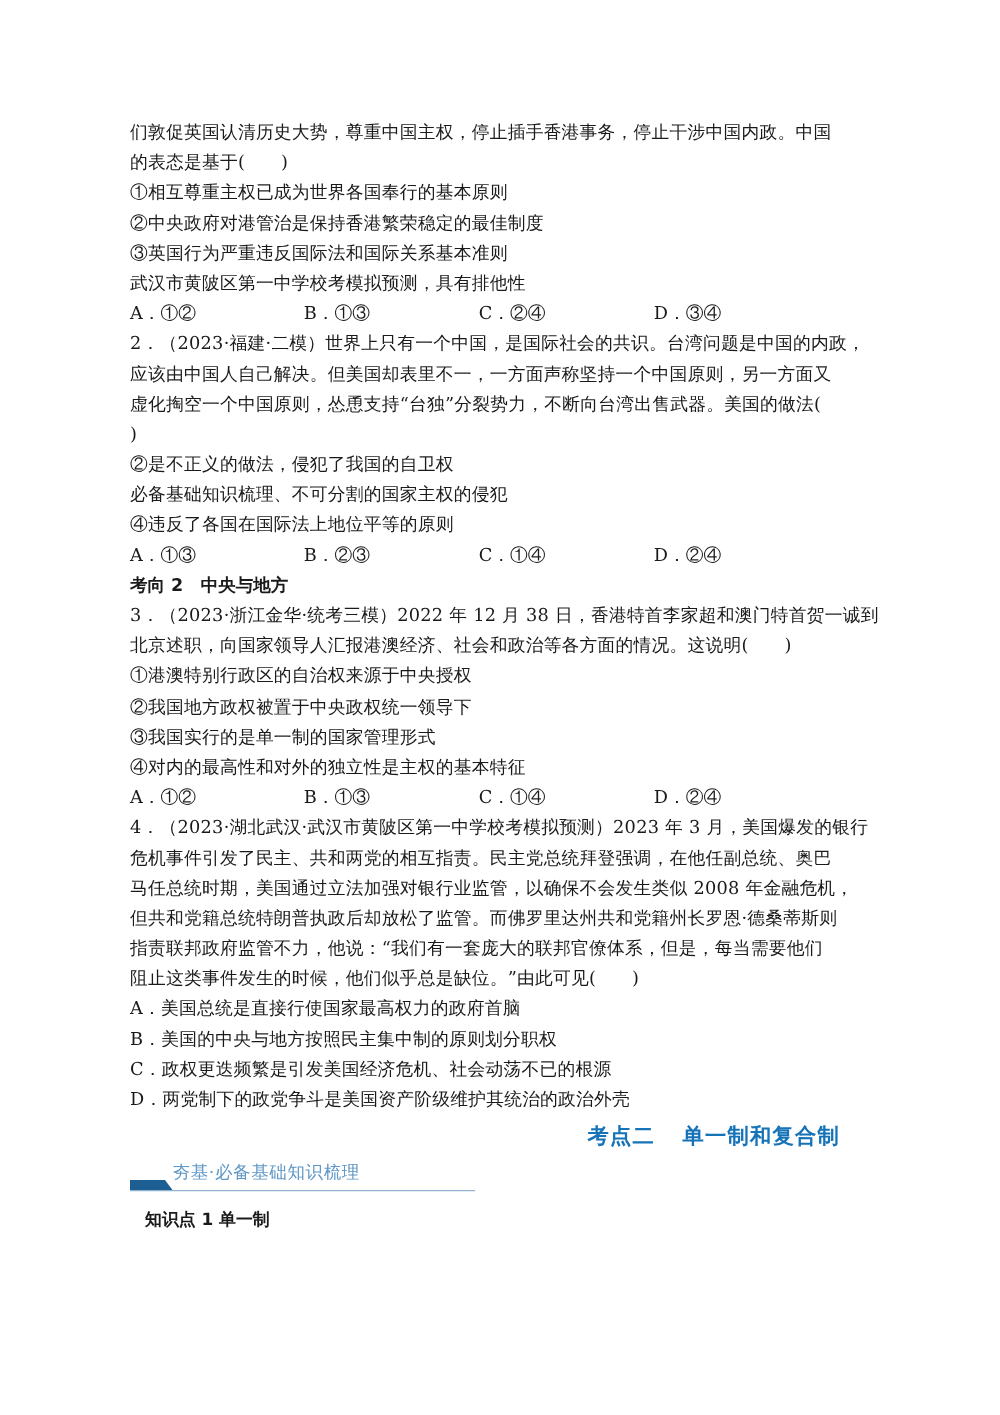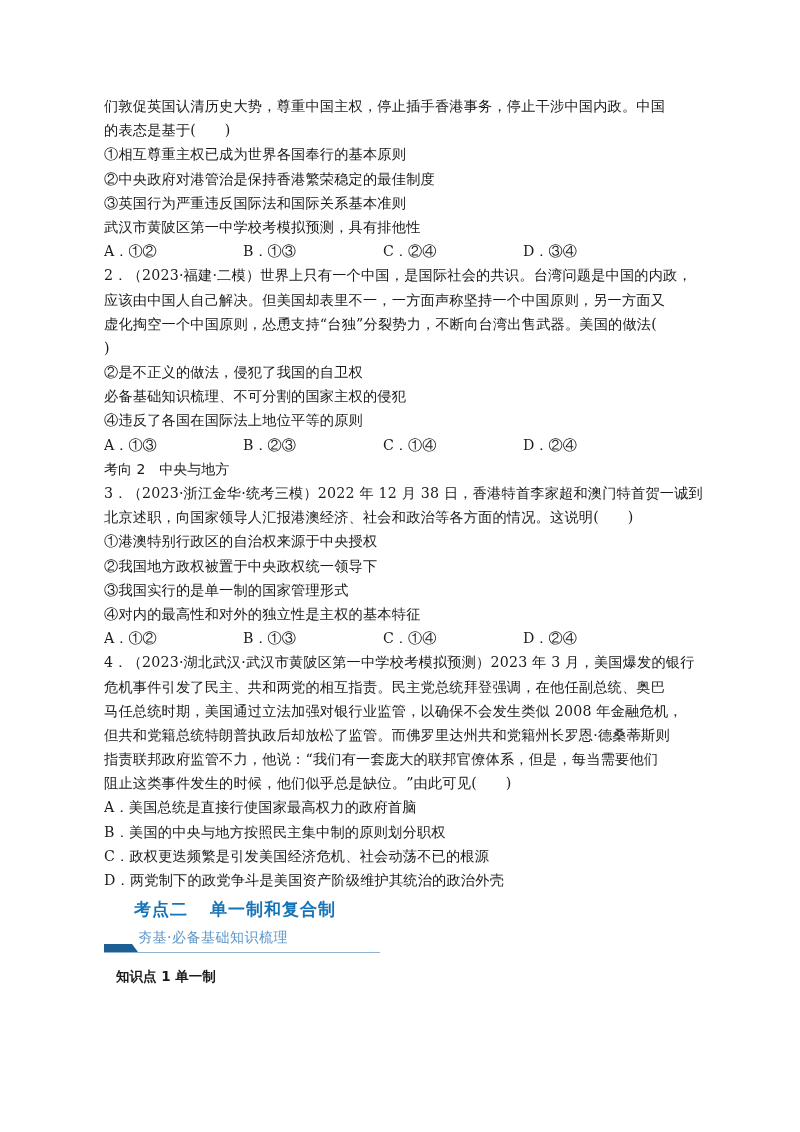--- a/index.html
+++ b/index.html
@@ -3,22 +3,22 @@
 <meta charset="utf-8">
 <style>
   html, body { margin: 0; padding: 0; background: #ffffff; }
   body { width: 800px; height: 1132px; position: relative; overflow: hidden;
          font-family: "DejaVu Serif", "Liberation Serif", serif; color: #1a1a1a; }
   .page { position: absolute; left: 104px; top: 94px; width: 568px; }
   .line { font-size: 14.2px; line-height: 24.2px; height: 24.2px; white-space: nowrap; letter-spacing: 0.2px; }
   .opts { position: relative; height: 24.2px; font-size: 14.2px; line-height: 24.2px; text-align: center; }
   .opts span { position: absolute; top: 0; white-space: nowrap; }
   .opts .o0 { left: 0; } .opts .o1 { left: 139px; } .opts .o2 { left: 279px; } .opts .o3 { left: 419px; }
-  .heading { font-family: "DejaVu Sans", "Liberation Sans", sans-serif; font-weight: normal; font-size: 14px; line-height: 24.2px; height: 24.2px; }
-  .section-title { text-align: left; color: #1673b8; font-family: "DejaVu Sans", "Liberation Sans", sans-serif;
+  .heading { font-family: "DejaVu Sans", "Liberation Sans", sans-serif; font-weight: bold; font-size: 14px; line-height: 24.2px; height: 24.2px; }
+  .section-title { text-align: right; color: #1673b8; font-family: "DejaVu Sans", "Liberation Sans", sans-serif;
                    font-weight: bold; font-size: 17px; height: 34px; line-height: 34px; letter-spacing: 1px; margin-left: 30px; }
   .section-title .gap { display: inline-block; width: 22px; }
   .banner { position: relative; height: 30px; margin-top: 2px; }
   .banner .bar { position: absolute; left: 0; top: 16px; width: 28px; height: 8px; background: #1d5f92; }
   .banner .bar:after { content: ""; position: absolute; right: -6px; top: 0; border-top: 8px solid transparent; border-left: 6px solid #1d5f92; }
   .banner .label { position: absolute; left: 34px; top: 1px; color: #5f97c6; font-weight: normal; font-size: 14px;
                    font-family: "DejaVu Serif", "Liberation Serif", serif; letter-spacing: 0.5px; }
   .banner .rule { position: absolute; left: 0; top: 24px; width: 276px; height: 1px; background: #8fb2d0; }
   .kp { font-family: "DejaVu Sans", "Liberation Sans", sans-serif; font-weight: bold; font-size: 13.5px; margin-left: 12px; margin-top: 6px; line-height: 24px; }
 </style>

